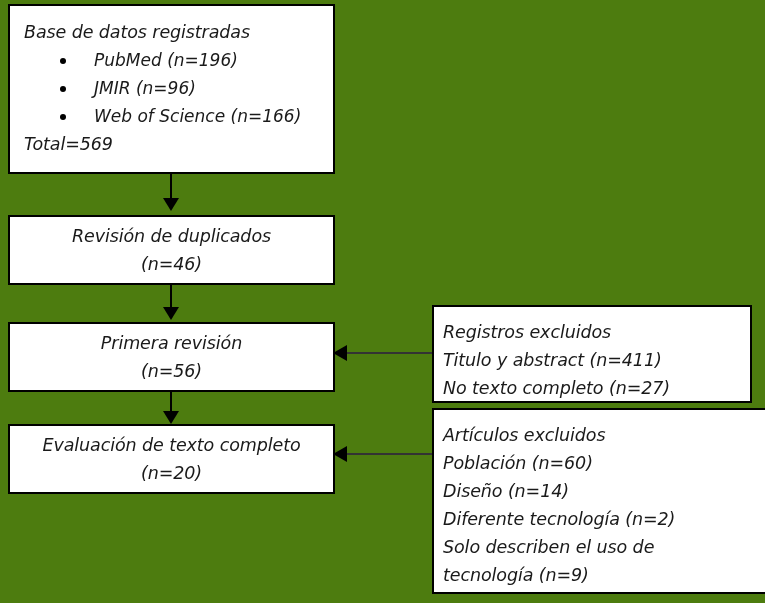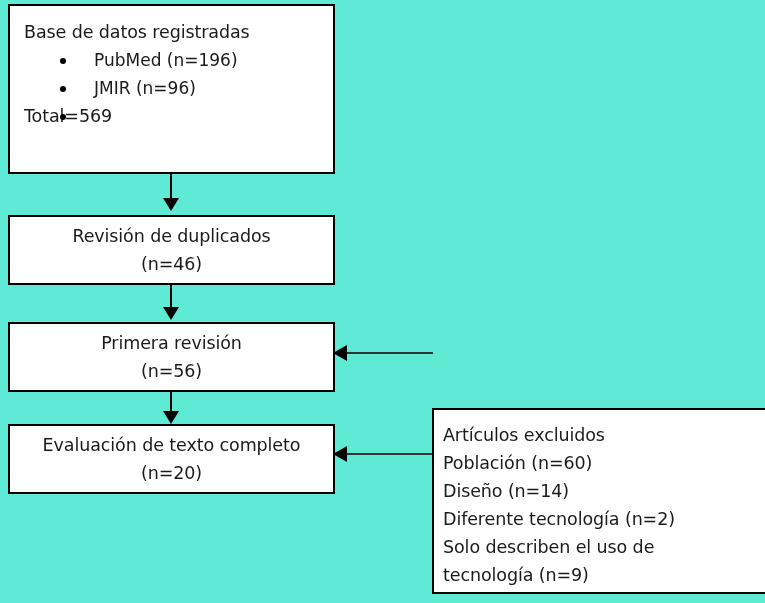--- a/index.html
+++ b/index.html
@@ -8,22 +8,23 @@
     background: #ffffff;
   }
   body {
     font-family: "DejaVu Sans", "Liberation Sans", sans-serif;
     color: #1a1a1a;
   }
   #canvas {
     position: relative;
     width: 765px;
     height: 603px;
-    background: #5eead4;
+    background: #4d7c0f;
     overflow: hidden;
+    font-style: italic;
   }
   .box {
     position: absolute;
     box-sizing: border-box;
     border: 2px solid #000000;
     background: #ffffff;
   }
   .box-inner {
     position: absolute;
     left: 0; right: 0; top: 0; bottom: 0;
@@ -164,20 +165,21 @@
         <li class="bullet-item">
           <span class="bullet-dot"></span>
           <span>PubMed (n=196)</span>
         </li>
         <li class="bullet-item">
           <span class="bullet-dot"></span>
           <span>JMIR (n=96)</span>
         </li>
         <li class="bullet-item">
           <span class="bullet-dot"></span>
+          <span>Web of Science (n=166)</span>
         </li>
       </ul>
       <div class="line">Total=569</div>
     </div>
   </div>
 
   <div class="v-shaft" id="arrow1-shaft"></div>
   <div class="v-head" id="arrow1-head"></div>
 
   <div class="box center-box" id="box-duplicates">
@@ -203,20 +205,27 @@
   <div class="box center-box" id="box-fulltext">
     <div class="box-inner">
       <div class="line">Evaluación de texto completo</div>
       <div class="line">(n=20)</div>
     </div>
   </div>
 
   <div class="h-shaft" id="arrow4-shaft"></div>
   <div class="h-head" id="arrow4-head"></div>
 
+  <div class="box excl" id="box-records-excluded">
+    <div class="box-inner">
+      <div class="line">Registros excluidos</div>
+      <div class="line">Titulo y abstract (n=411)</div>
+      <div class="line">No texto completo (n=27)</div>
+    </div>
+  </div>
 
   <div class="h-shaft" id="arrow5-shaft"></div>
   <div class="h-head" id="arrow5-head"></div>
 
   <div class="box excl" id="box-articles-excluded">
     <div class="box-inner">
       <div class="line">Artículos excluidos</div>
       <div class="line">Población (n=60)</div>
       <div class="line">Diseño (n=14)</div>
       <div class="line">Diferente tecnología (n=2)</div>

